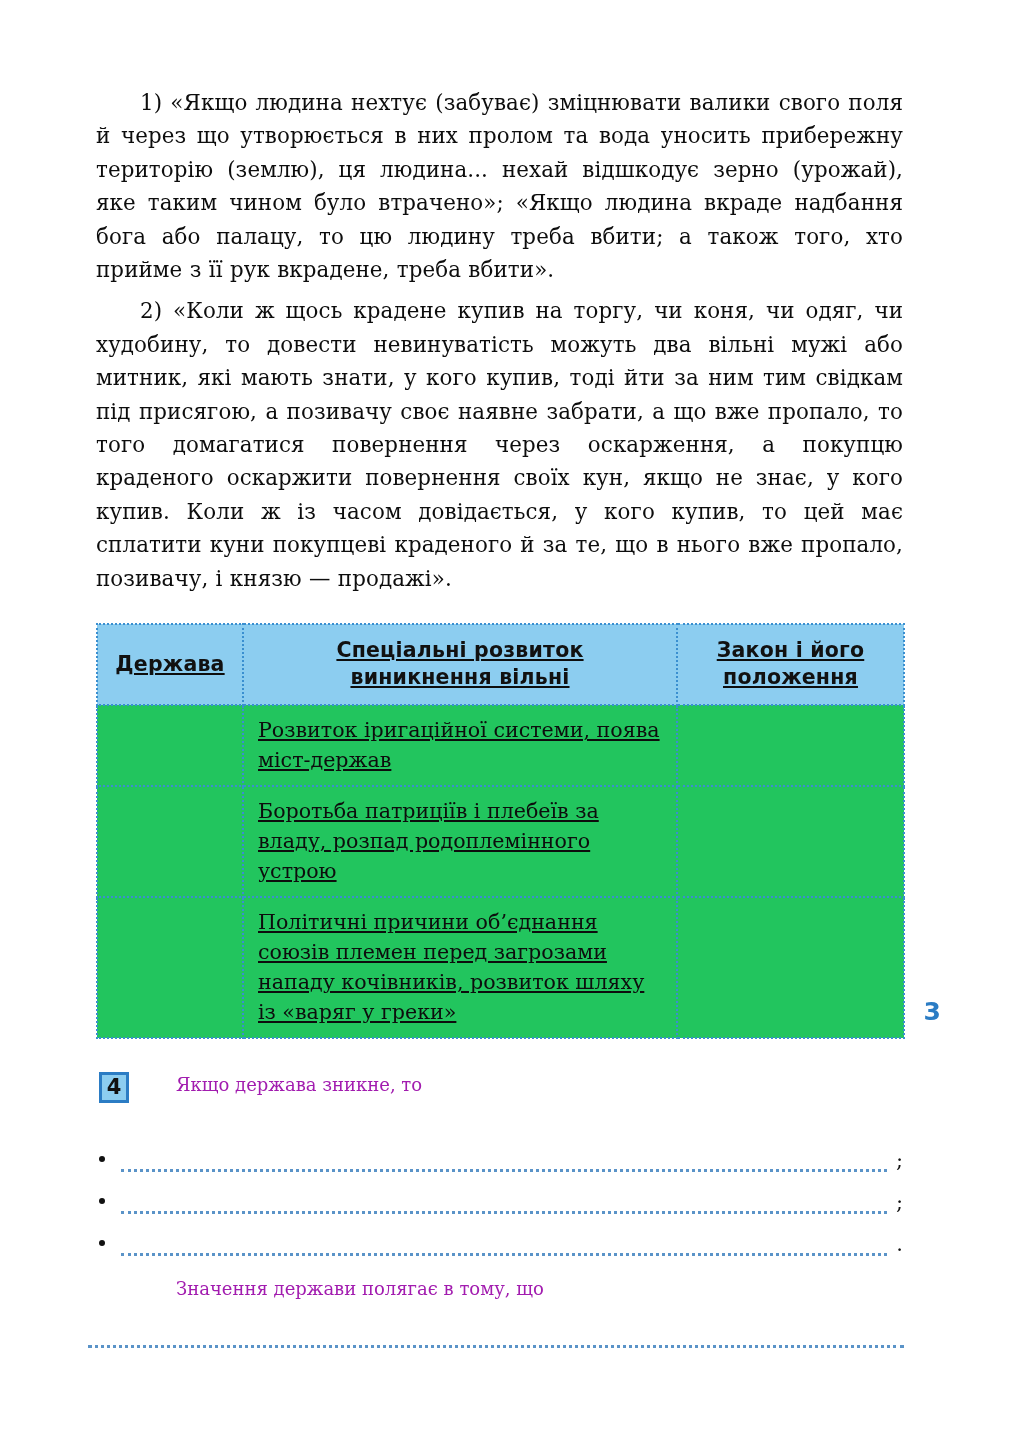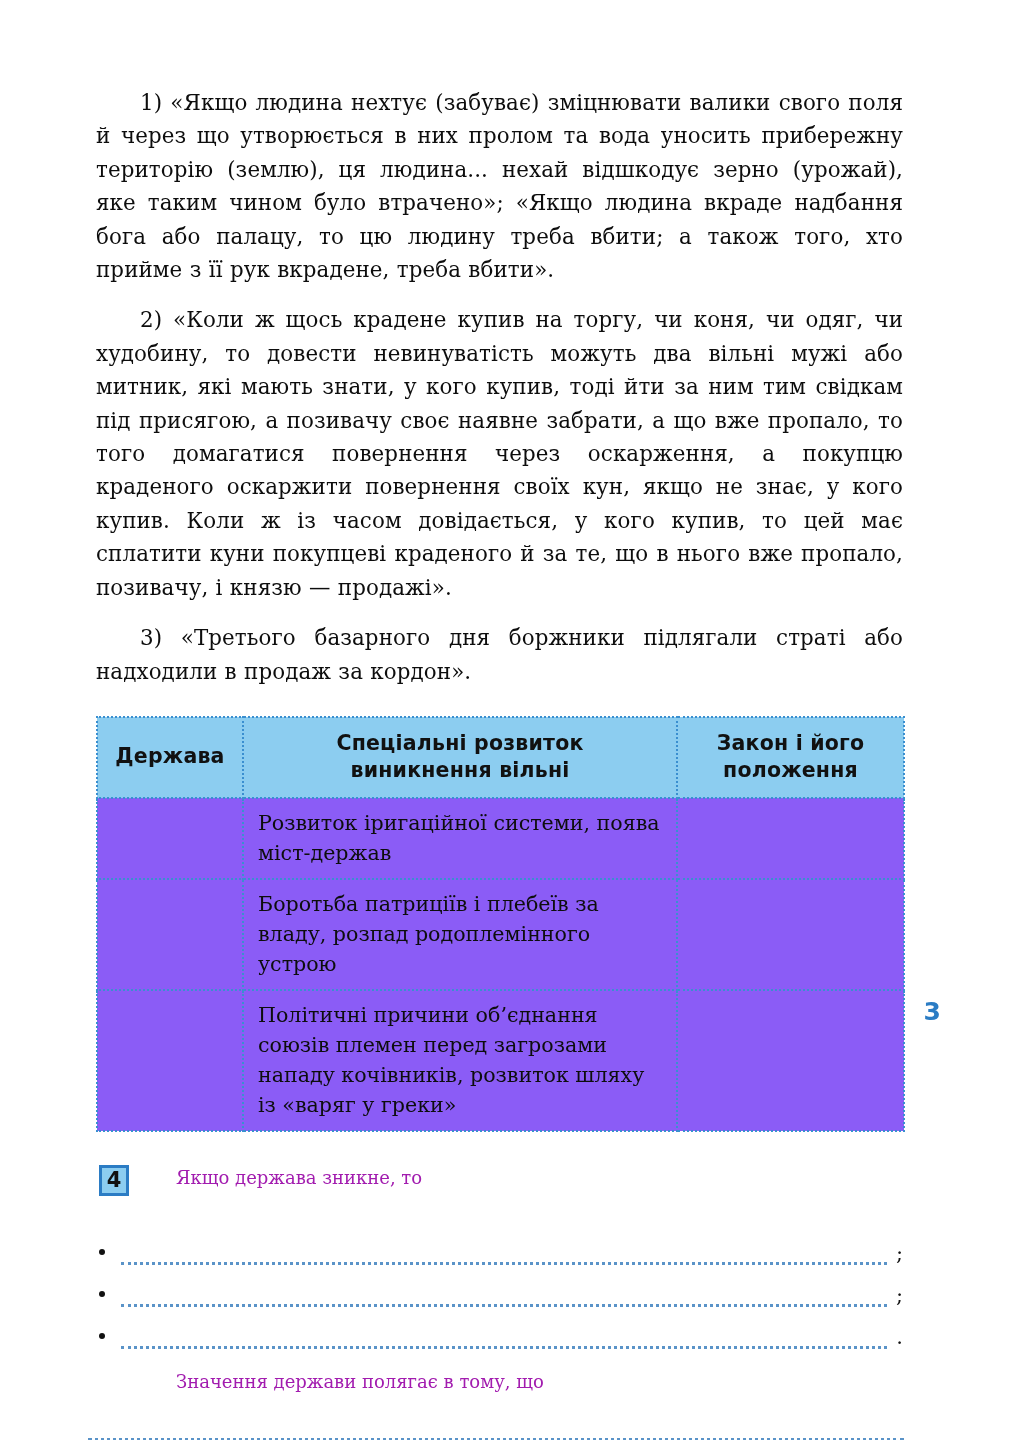--- a/index.html
+++ b/index.html
@@ -38,25 +38,26 @@
     line-height: 33.4px;
     text-align: justify;
     text-justify: inter-word;
     text-indent: 44px;
     margin: 0 0 0 0;
     letter-spacing: 0.1px;
     -webkit-hyphens: none;
     hyphens: none;
     word-spacing: 0.4px;
   }
-  .para + .para { margin-top: 17px; }
+  .para + .para { margin-top: 8px; }
 
   
   .tbl-wrap {
     margin-top: 28px;
+    text-decoration: underline;
   }
   table.grid {
     border-collapse: collapse;
     width: 807px;
     table-layout: fixed;
   }
   table.grid col.c1 { width: 146px; }
   table.grid col.c2 { width: 434px; }
   table.grid col.c3 { width: 227px; }
 
@@ -71,21 +72,21 @@
     font-weight: bold;
     font-size: 20.5px;
     line-height: 27px;
     text-align: center;
     color: #111111;
     padding: 12px 6px 13px 6px;
     vertical-align: middle;
     letter-spacing: 0.2px;
   }
   table.grid td {
-    background: #8b5cf6;
+    background: #22c55e;
     font-family: "DejaVu Serif", "Liberation Serif", serif;
     font-size: 20.6px;
     line-height: 30px;
     padding: 9px 10px 10px 14px;
     color: #0d0d0d;
   }
   td.empty { padding: 0; }
   tr.r1 td { height: 57px; }
   tr.r2 td { height: 90px; }
   tr.r3 td { height: 111px; }
@@ -196,21 +197,20 @@
 </head>
 <body>
 
 <div class="page">
 
   <div class="content">
 
     <div>
       <p class="para">1) «Якщо людина нехтує (забуває) зміцнювати валики свого поля й через що утворюється в них пролом та вода уносить прибережну територію (землю), ця людина... нехай відшкодує зерно (урожай), яке таким чином було втрачено»; «Якщо людина вкраде надбання бога або палацу, то цю людину треба вбити; а також того, хто прийме з її рук вкрадене, треба вбити».</p>
       <p class="para">2) «Коли ж щось крадене купив на торгу, чи коня, чи одяг, чи худобину, то довести невинуватість можуть два вільні мужі або митник, які мають знати, у кого купив, тоді йти за ним тим свідкам під присягою, а позивачу своє наявне забрати, а що вже пропало, то того домагатися повернення через оскарження, а покупцю крадeного оскаржити повернення своїх кун, якщо не знає, у кого купив. Коли ж із часом довідається, у кого купив, то цей має сплатити куни покупцеві крадeного й за те, що в нього вже пропало, позивачу, і князю — продажі».</p>
-      <p class="para">3) «Третього базарного дня боржники підлягали страті або надходили в продаж за кордон».</p>
     </div>
 
     <div class="tbl-wrap">
       <table class="grid">
         <colgroup>
           <col class="c1">
             <col class="c2">
             <col class="c3">
         </colgroup>
         <thead>

